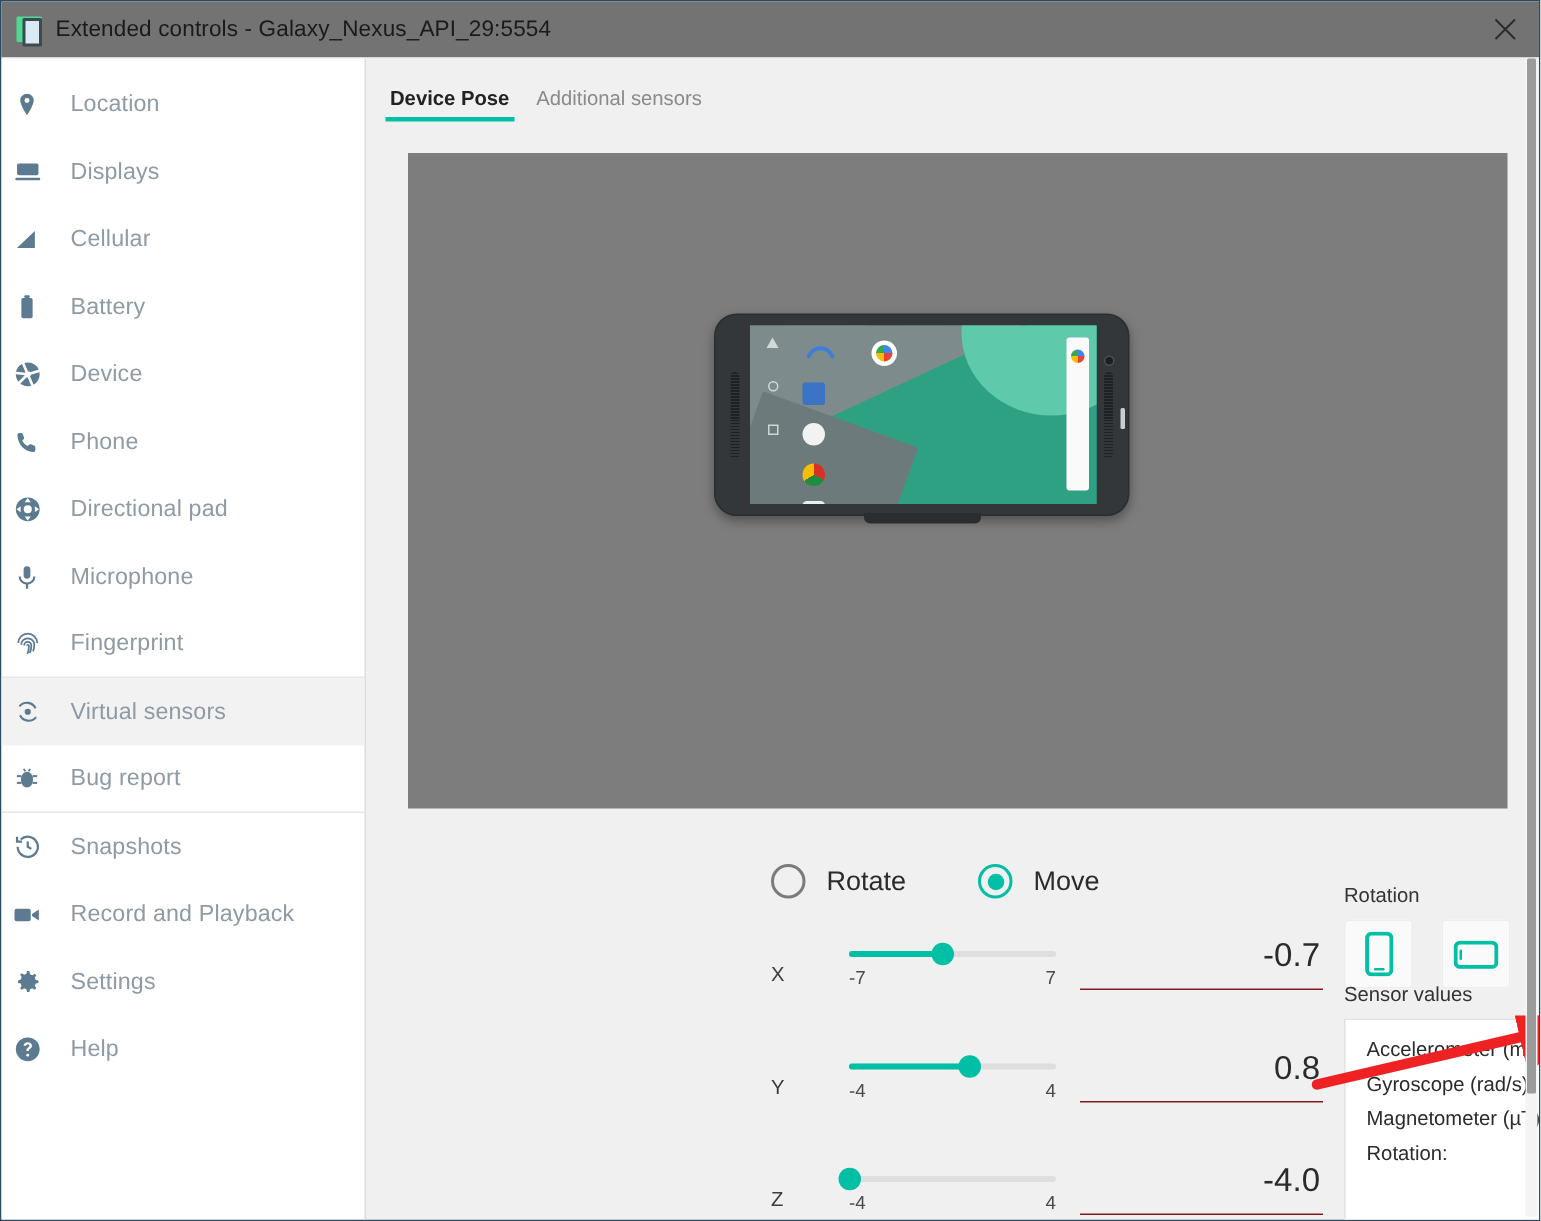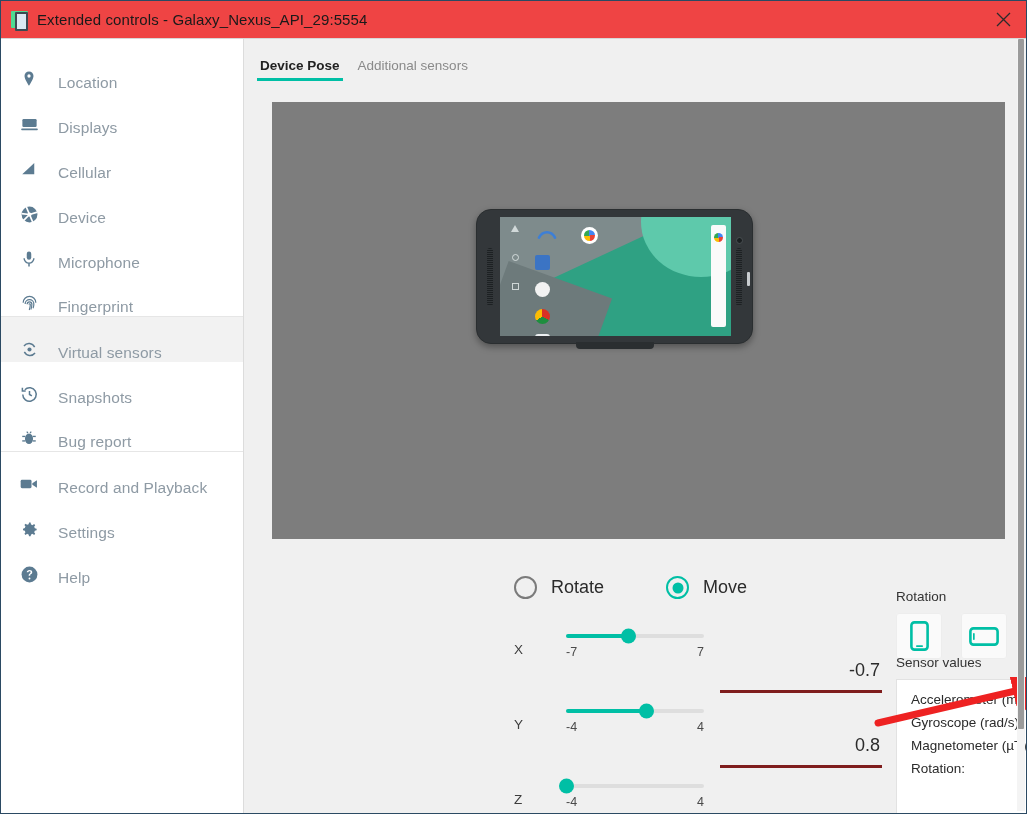--- a/index.html
+++ b/index.html
@@ -12,21 +12,21 @@
   #app {
     position: relative;
     width: 1027px; height: 814px;
     border: 1px solid #2b4a63;
     background: #ffffff;
   }
 
   
   #titlebar {
     position: absolute; left: 0; top: 0; right: 0; height: 37px;
-    background: #ef4444;
+    background: #737373;
     display: flex; align-items: center;
   }
   #title-icon {
     width: 17px; height: 17px; margin-left: 10px; margin-right: 9px;
     background: #4ddb92; position: relative; border-radius: 1px;
     flex: none;
   }
   #title-icon:after {
     content: ""; position: absolute; left: 4px; top: 1px;
     width: 9px; height: 15px; background: #dbe9f2;
@@ -51,22 +51,22 @@
   }
 
   
   #sidebar {
     width: 243px; flex: none; background: #ffffff;
     border-right: 1px solid #dcdcdc;
     padding-top: 8px;
     overflow: hidden;
   }
   .nav-item {
-    display: flex; align-items: flex-end; height: 45px;
-    padding-left: 15px; cursor: pointer;
+    display: flex; align-items: center; height: 45px;
+    padding-left: 4px; cursor: pointer;
   }
   .nav-item.selected { background: #f2f2f2; }
   .nav-item.sep-bottom { border-bottom: 1px solid #e6e6e6; }
   .nav-icon {
     width: 26px; height: 26px; flex: none; margin-right: 16px;
     display: flex; align-items: center; justify-content: center;
     color: #5c7b91;
   }
   .nav-icon svg { display: block; }
   .nav-label {
@@ -178,21 +178,21 @@
   }
   #chin {
     position: absolute; left: 50%; transform: translateX(-50%);
     bottom: -6px; width: 78px; height: 7px; background: #2a2e30;
     border-radius: 0 0 4px 4px;
   }
 
   
   #mode-row {
     position: absolute; left: 270px; top: 537px;
-    display: flex; align-items: center; gap: 62px;
+    display: flex; align-items: center; gap: 48px;
   }
   .radio { display: flex; align-items: center; cursor: pointer; }
   .radio .dot {
     width: 23px; height: 23px; border-radius: 50%;
     border: 2.4px solid #7b7b7b; margin-right: 14px; flex: none;
     position: relative; background: transparent;
   }
   .radio.on .dot { border-color: #00bfa5; }
   .radio.on .dot:after {
     content: ""; position: absolute; left: 50%; top: 50%;
@@ -221,24 +221,23 @@
     position: absolute; top: 50%; width: 15px; height: 15px;
     margin-left: -7px; transform: translateY(-50%);
     border-radius: 50%; background: #00bfa5; cursor: pointer;
   }
   .sends {
     display: flex; justify-content: space-between;
     margin-top: 7px; font-size: 12.5px; color: #4a4a4a;
   }
   .sval {
     position: absolute; right: 0; top: 2px; width: 162px;
-    text-align: right; font-size: 18px; color: #2b2b2b;
-    border-bottom: 3px solid #7f1d1d; padding-bottom: 9px;
+    text-align: right; font-size: 22px; color: #2b2b2b;
+    border-bottom: 1px solid #7f1d1d; padding-bottom: 9px;
     padding-right: 2px;
-    margin-top: 36px;
   }
 
   
   #rotation-block { position: absolute; left: 652px; top: 550px; }
   .block-title { font-size: 13.5px; color: #333333; margin-bottom: 9px; }
   #rot-buttons { display: flex; gap: 19px; }
   .rot-btn {
     width: 46px; height: 46px; background: #fafafa; border-radius: 3px;
     display: flex; align-items: center; justify-content: center;
     cursor: pointer; box-shadow: 0 0 0 1px #ededed inset;
@@ -307,33 +306,60 @@
 
       <div class="nav-item">
         <span class="nav-icon">
           <svg width="18" height="18" viewBox="0 0 24 24" fill="currentColor">
             <path d="M3 19 L19 19 L19 4 Z"></path>
           </svg>
         </span>
         <span class="nav-label">Cellular</span>
       </div>
 
+      <div class="nav-item">
+        <span class="nav-icon">
+          <svg width="16" height="18" viewBox="0 0 14 24" fill="currentColor">
+            <rect x="4.5" y="1" width="5" height="2.5" rx="1"></rect>
+            <rect x="2" y="3.5" width="10" height="18" rx="1.6"></rect>
+          </svg>
+        </span>
+        <span class="nav-label">Battery</span>
+      </div>
 
       <div class="nav-item">
         <span class="nav-icon">
           <svg width="19" height="19" viewBox="0 0 24 24" fill="currentColor">
             <circle cx="12" cy="12" r="10"></circle>
             <path d="M12 12 L22 9 M12 12 L16 21.5 M12 12 L4 20 M12 12 L2 11 M12 12 L8 2.5" stroke="#ffffff" stroke-width="2.2" fill="none"></path>
             <circle cx="12" cy="12" r="2.6" fill="#ffffff"></circle>
           </svg>
         </span>
         <span class="nav-label">Device</span>
       </div>
 
-
+      <div class="nav-item">
+        <span class="nav-icon">
+          <svg width="18" height="18" viewBox="0 0 24 24" fill="currentColor">
+            <path d="M6.6 3.5c.8 0 1.4.4 1.7 1.2l1 2.6c.3.8.1 1.5-.5 2l-1.1.9c1 2.2 2.8 4 5 5l.9-1.1c.5-.6 1.2-.8 2-.5l2.6 1c.8.3 1.2.9 1.2 1.7v2.3c0 1.1-.9 2-2 1.9C9.6 19.7 4.3 14.4 3.4 5.5c-.1-1.1.8-2 1.9-2z"></path>
+          </svg>
+        </span>
+        <span class="nav-label">Phone</span>
+      </div>
+
+      <div class="nav-item">
+        <span class="nav-icon">
+          <svg width="19" height="19" viewBox="0 0 24 24" fill="currentColor">
+            <circle cx="12" cy="12" r="10"></circle>
+            <circle cx="12" cy="12" r="3.4" fill="#ffffff"></circle>
+            <path d="M12 2.6 L14.6 6 L9.4 6 Z M12 21.4 L9.4 18 L14.6 18 Z M2.6 12 L6 9.4 L6 14.6 Z M21.4 12 L18 14.6 L18 9.4 Z" fill="#ffffff"></path>
+          </svg>
+        </span>
+        <span class="nav-label">Directional pad</span>
+      </div>
 
       <div class="nav-item">
         <span class="nav-icon">
           <svg width="18" height="18" viewBox="0 0 24 24" fill="currentColor">
             <rect x="9" y="2" width="6" height="11" rx="3"></rect>
             <path d="M5.5 11a6.5 6.5 0 0 0 13 0" stroke="currentColor" stroke-width="1.9" fill="none"></path>
             <rect x="11" y="17.5" width="2" height="4.5"></rect>
           </svg>
         </span>
         <span class="nav-label">Microphone</span>
@@ -353,45 +379,45 @@
 
       <div class="nav-item selected">
         <span class="nav-icon">
           <svg width="19" height="19" viewBox="0 0 24 24" fill="none" stroke="currentColor" stroke-width="1.8">
             <path d="M5 7.5A8 8 0 0 1 18.5 9"></path>
             <path d="M19 16.5A8 8 0 0 1 5.5 15"></path>
             <circle cx="12" cy="12" r="2.6" fill="currentColor" stroke="none"></circle>
           </svg>
         </span>
         <span class="nav-label">Virtual sensors</span>
-      </div>
-
-      <div class="nav-item">
-        <span class="nav-icon">
-          <svg width="19" height="19" viewBox="0 0 24 24" fill="none" stroke="currentColor" stroke-width="1.9">
-            <path d="M3.5 12a8.5 8.5 0 1 0 2.6-6.1"></path>
-            <path d="M3 3.5v4.2h4.2"></path>
-            <path d="M12 7.5V12l3 1.8"></path>
-          </svg>
-        </span>
-        <span class="nav-label">Snapshots</span>
       </div>
 
       <div class="nav-item sep-bottom">
         <span class="nav-icon">
           <svg width="18" height="18" viewBox="0 0 24 24" fill="currentColor">
             <ellipse cx="12" cy="13" rx="5.4" ry="7"></ellipse>
             <rect x="3" y="9" width="4" height="1.8"></rect>
             <rect x="17" y="9" width="4" height="1.8"></rect>
             <rect x="3" y="15" width="4" height="1.8"></rect>
             <rect x="17" y="15" width="4" height="1.8"></rect>
             <path d="M9 3.5l1.6 2M15 3.5l-1.6 2" stroke="currentColor" stroke-width="1.6"></path>
           </svg>
         </span>
         <span class="nav-label">Bug report</span>
+      </div>
+
+      <div class="nav-item">
+        <span class="nav-icon">
+          <svg width="19" height="19" viewBox="0 0 24 24" fill="none" stroke="currentColor" stroke-width="1.9">
+            <path d="M3.5 12a8.5 8.5 0 1 0 2.6-6.1"></path>
+            <path d="M3 3.5v4.2h4.2"></path>
+            <path d="M12 7.5V12l3 1.8"></path>
+          </svg>
+        </span>
+        <span class="nav-label">Snapshots</span>
       </div>
 
       <div class="nav-item">
         <span class="nav-icon">
           <svg width="20" height="20" viewBox="0 0 24 24" fill="currentColor">
             <rect x="2" y="7" width="13" height="10" rx="1.6"></rect>
             <path d="M16 11.2 L21.5 7.6 L21.5 16.4 L16 12.8 Z"></path>
           </svg>
         </span>
         <span class="nav-label">Record and Playback</span>

